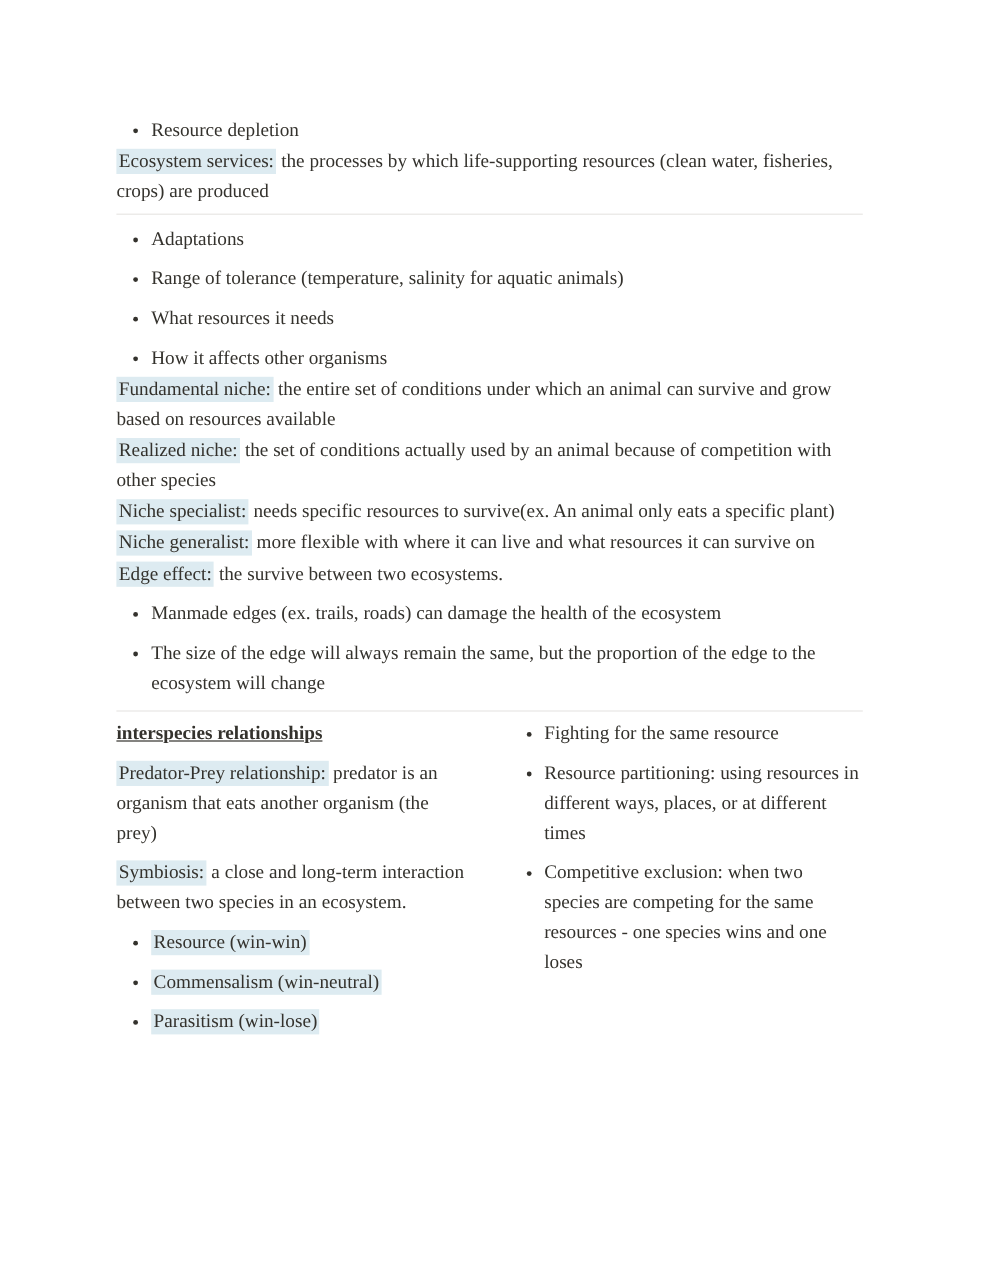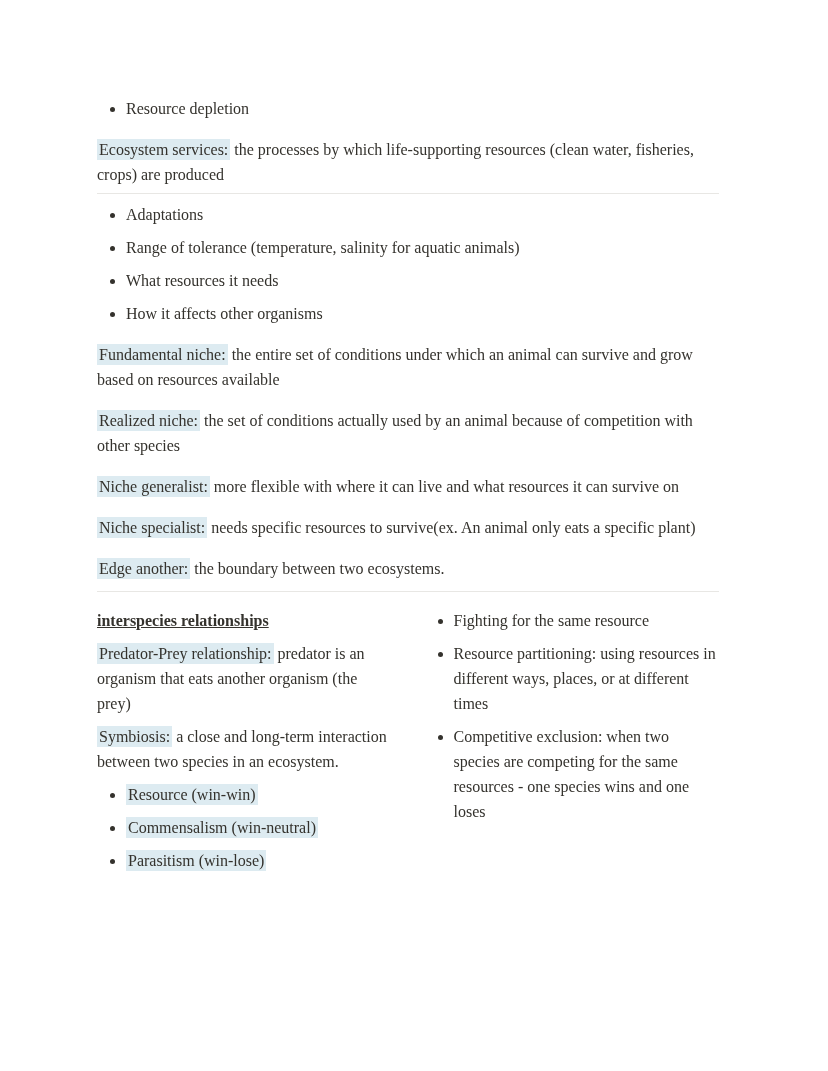--- a/index.html
+++ b/index.html
@@ -23,21 +23,21 @@
 
   .content {
     position: absolute;
     left: 97px;
     top: 96px;
     width: 622px;
     font-size: 16px;
     line-height: 25px;
   }
 
-  .content > * { margin: 16px 0 0 0; }
+  .content > * { margin: 1px 0 0 0; }
   .content > :first-child { margin-top: 0; }
 
   p { margin: 0; }
 
   ul.blist {
     margin: 8px 0 0 0;
     padding: 0 0 0 29px;
     list-style: disc;
   }
   ul.blist li { margin-top: 8px; padding-left: 0; }
@@ -98,26 +98,30 @@
       <li><span>Adaptations</span></li>
       <li><span>Range of tolerance (temperature, salinity for aquatic animals)</span></li>
       <li><span>What resources it needs</span></li>
       <li><span>How it affects other organisms</span></li>
     </ul>
 
     <p><span class="hl">Fundamental niche:</span><span> the entire set of conditions under which an animal can survive and grow based on resources available</span></p>
 
     <p><span class="hl">Realized niche:</span><span> the set of conditions actually used by an animal because of competition with other species</span></p>
 
+    <p><span class="hl">Niche specialist:</span><span> needs specific resources to survive(ex. An animal only eats a specific plant)</span></p>
+
     <p><span class="hl">Niche generalist:</span><span> more flexible with where it can live and what resources it can survive on</span></p>
 
-    <p><span class="hl">Niche specialist:</span><span> needs specific resources to survive(ex. An animal only eats a specific plant)</span></p>
+    <p><span class="hl">Edge effect:</span><span> the survive between two ecosystems.</span></p>
 
-    <p><span class="hl">Edge another:</span><span> the boundary between two ecosystems.</span></p>
-
+    <ul class="blist">
+      <li><span>Manmade edges (ex. trails, roads) can damage the health of the ecosystem</span></li>
+      <li><span>The size of the edge will always remain the same, but the proportion of the edge to the ecosystem will change</span></li>
+    </ul>
 
     <hr class="divider divider-2">
 
     <div class="columns">
 
       <div class="col">
         <p><span class="heading-text">interspecies relationships</span></p>
 
         <p><span class="hl">Predator-Prey relationship:</span><span> predator is an organism that eats another organism (the prey)</span></p>
 

